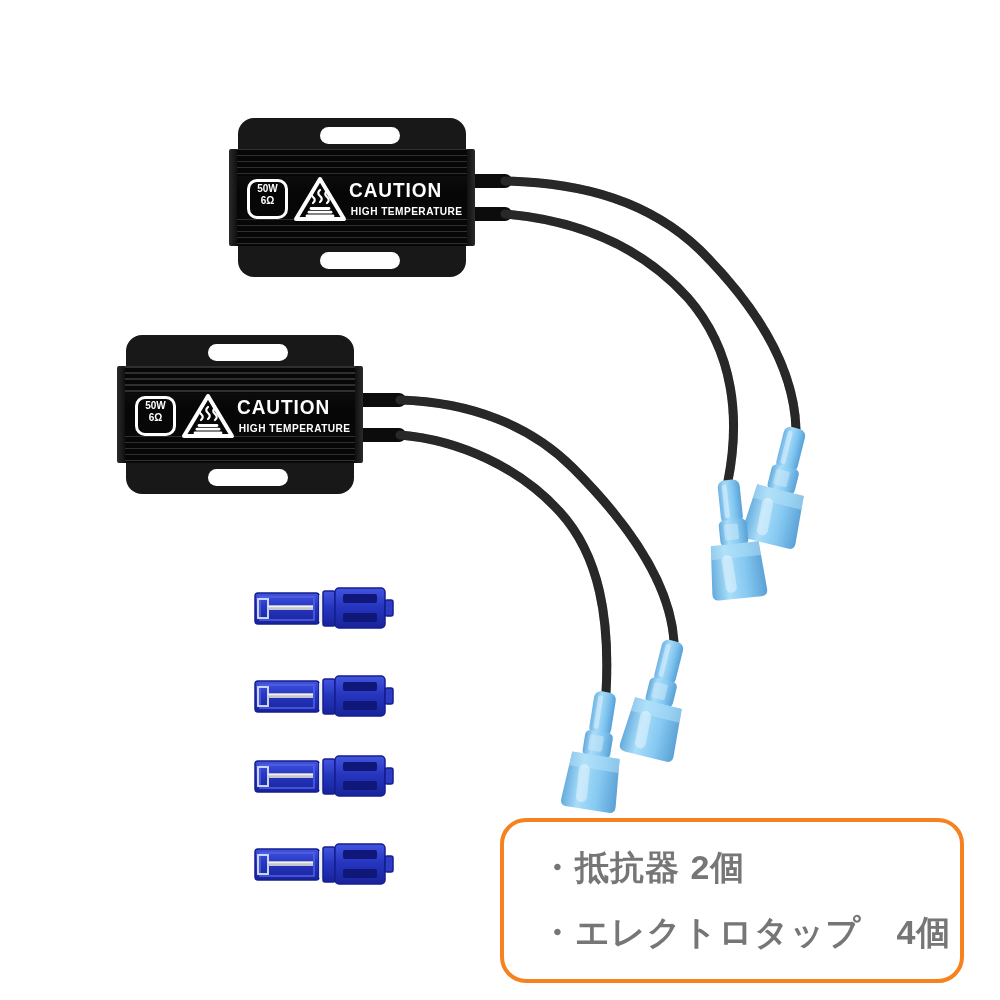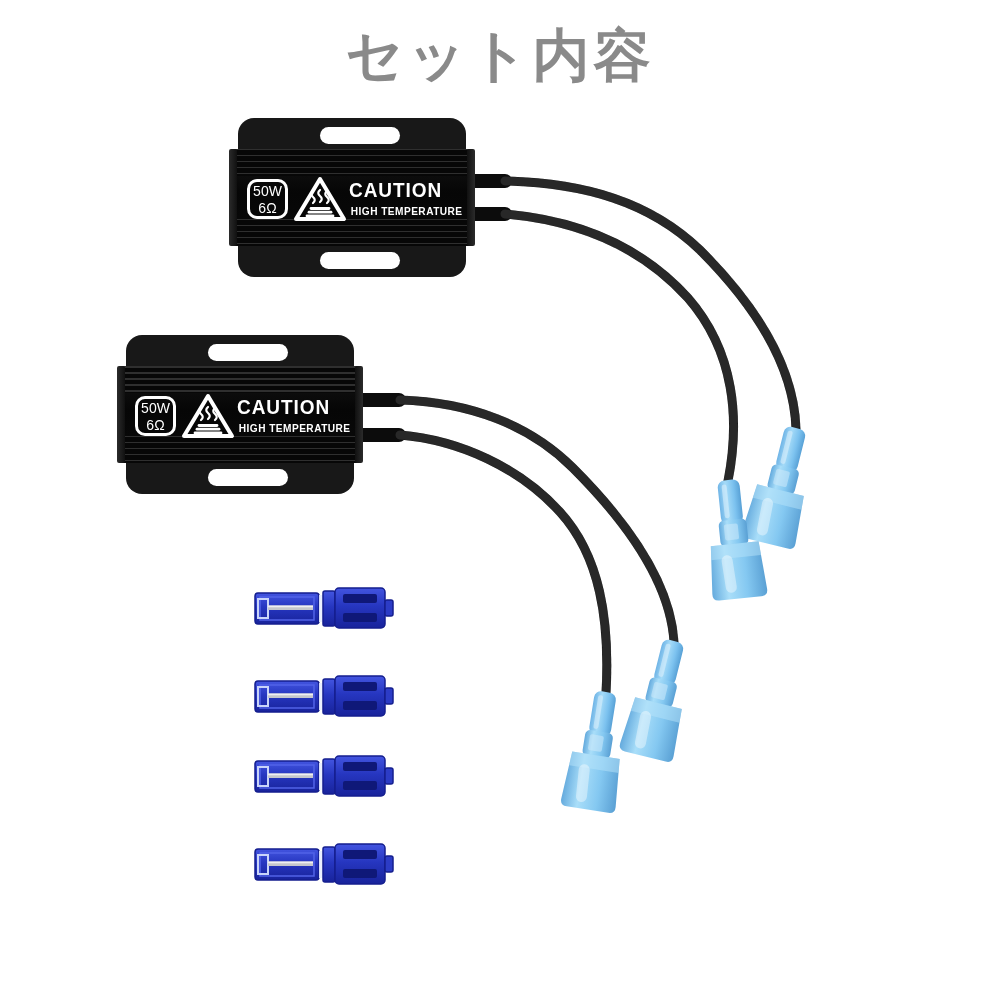--- a/index.html
+++ b/index.html
@@ -16,38 +16,37 @@
   .slot.top{top:9px;} .slot.bot{bottom:8px;}
   .body{position:absolute;left:0;right:0;top:31px;height:97px;background:linear-gradient(180deg,#161616,#060606 45%,#0a0a0a);border-radius:4px;}
   .body::before,.body::after{content:"";position:absolute;left:0;right:0;height:27px;
       background:repeating-linear-gradient(180deg,#2f2f2f 0 1.5px,#070707 1.5px 6px);}
   .body::before{top:0;border-radius:4px 4px 0 0;}
   .body::after{bottom:0;border-radius:0 0 4px 4px;}
   .cap{position:absolute;top:31px;height:97px;width:8px;background:linear-gradient(90deg,#2b2b2b,#101010);z-index:3;border-radius:2px;}
   .cap.l{left:-1px;} .cap.r{right:-1px;background:linear-gradient(90deg,#101010,#2b2b2b);}
   .spec-label{position:absolute;left:17px;top:61px;width:41px;height:40px;border:3px solid #fff;
       border-radius:10px;box-sizing:border-box;color:#fff;text-align:center;z-index:4;
-      font-weight:normal;font-size:14px;line-height:1.18;padding-top:1px;}
+      font-weight:bold;font-size:10px;line-height:1.18;padding-top:1px;}
   .tri{position:absolute;left:63px;top:57px;z-index:4;}
   .caution{position:absolute;left:116px;top:61px;width:120px;text-align:left;color:#fff;z-index:4;}
   .caution .l1{font-size:20px;font-weight:bold;transform:scaleX(.95);letter-spacing:1px;}
   .caution .l2{font-size:11px;font-weight:bold;transform:scaleX(.92);white-space:nowrap;margin-top:3px;letter-spacing:.5px;}
 
   
   .info-box{position:absolute;left:500px;top:818px;width:464px;height:165px;box-sizing:border-box;
       border:4px solid #f5821f;border-radius:26px;background:#fff;display:flex;flex-direction:column;
       justify-content:space-evenly;padding:4px 8px 4px 36px;}
   .info-line{font-size:34px;font-weight:bold;color:#767676;letter-spacing:1px;}
 </style>
 </head>
 <body>
 
 <div class="page">
 
-  <h1 class="title">セット内容</h1>
 
   <svg class="scene" width="1000" height="1000" viewBox="0 0 1000 1000">
     <defs>
       <linearGradient id="gSleeve" x1="0" y1="0" x2="1" y2="0">
         <stop offset="0" stop-color="#6fb4e6"></stop>
           <stop offset=".35" stop-color="#a5dbf8"></stop>
         <stop offset=".7" stop-color="#7cc2ef"></stop>
           <stop offset="1" stop-color="#58a1d6"></stop>
       </linearGradient>
       <linearGradient id="gBlade" x1="0" y1="0" x2="1" y2="0">
@@ -170,14 +169,18 @@
       <line x1="18" y1="33.5" x2="36" y2="33.5" stroke="#fff" stroke-width="2.8" stroke-linecap="round"></line>
       <line x1="16" y1="37.2" x2="38" y2="37.2" stroke="#fff" stroke-width="2.8" stroke-linecap="round"></line>
       <line x1="14" y1="40.9" x2="40" y2="40.9" stroke="#fff" stroke-width="2.8" stroke-linecap="round"></line>
     </svg>
     <div class="caution">
       <div class="l1">CAUTION</div>
       <div class="l2">HIGH TEMPERATURE</div>
     </div>
   </div>
 
+  <div class="info-box">
+    <div class="info-line">・抵抗器 2個</div>
+    <div class="info-line">・エレクトロタップ　4個</div>
+  </div>
 
 </div>
 
 </body></html>

